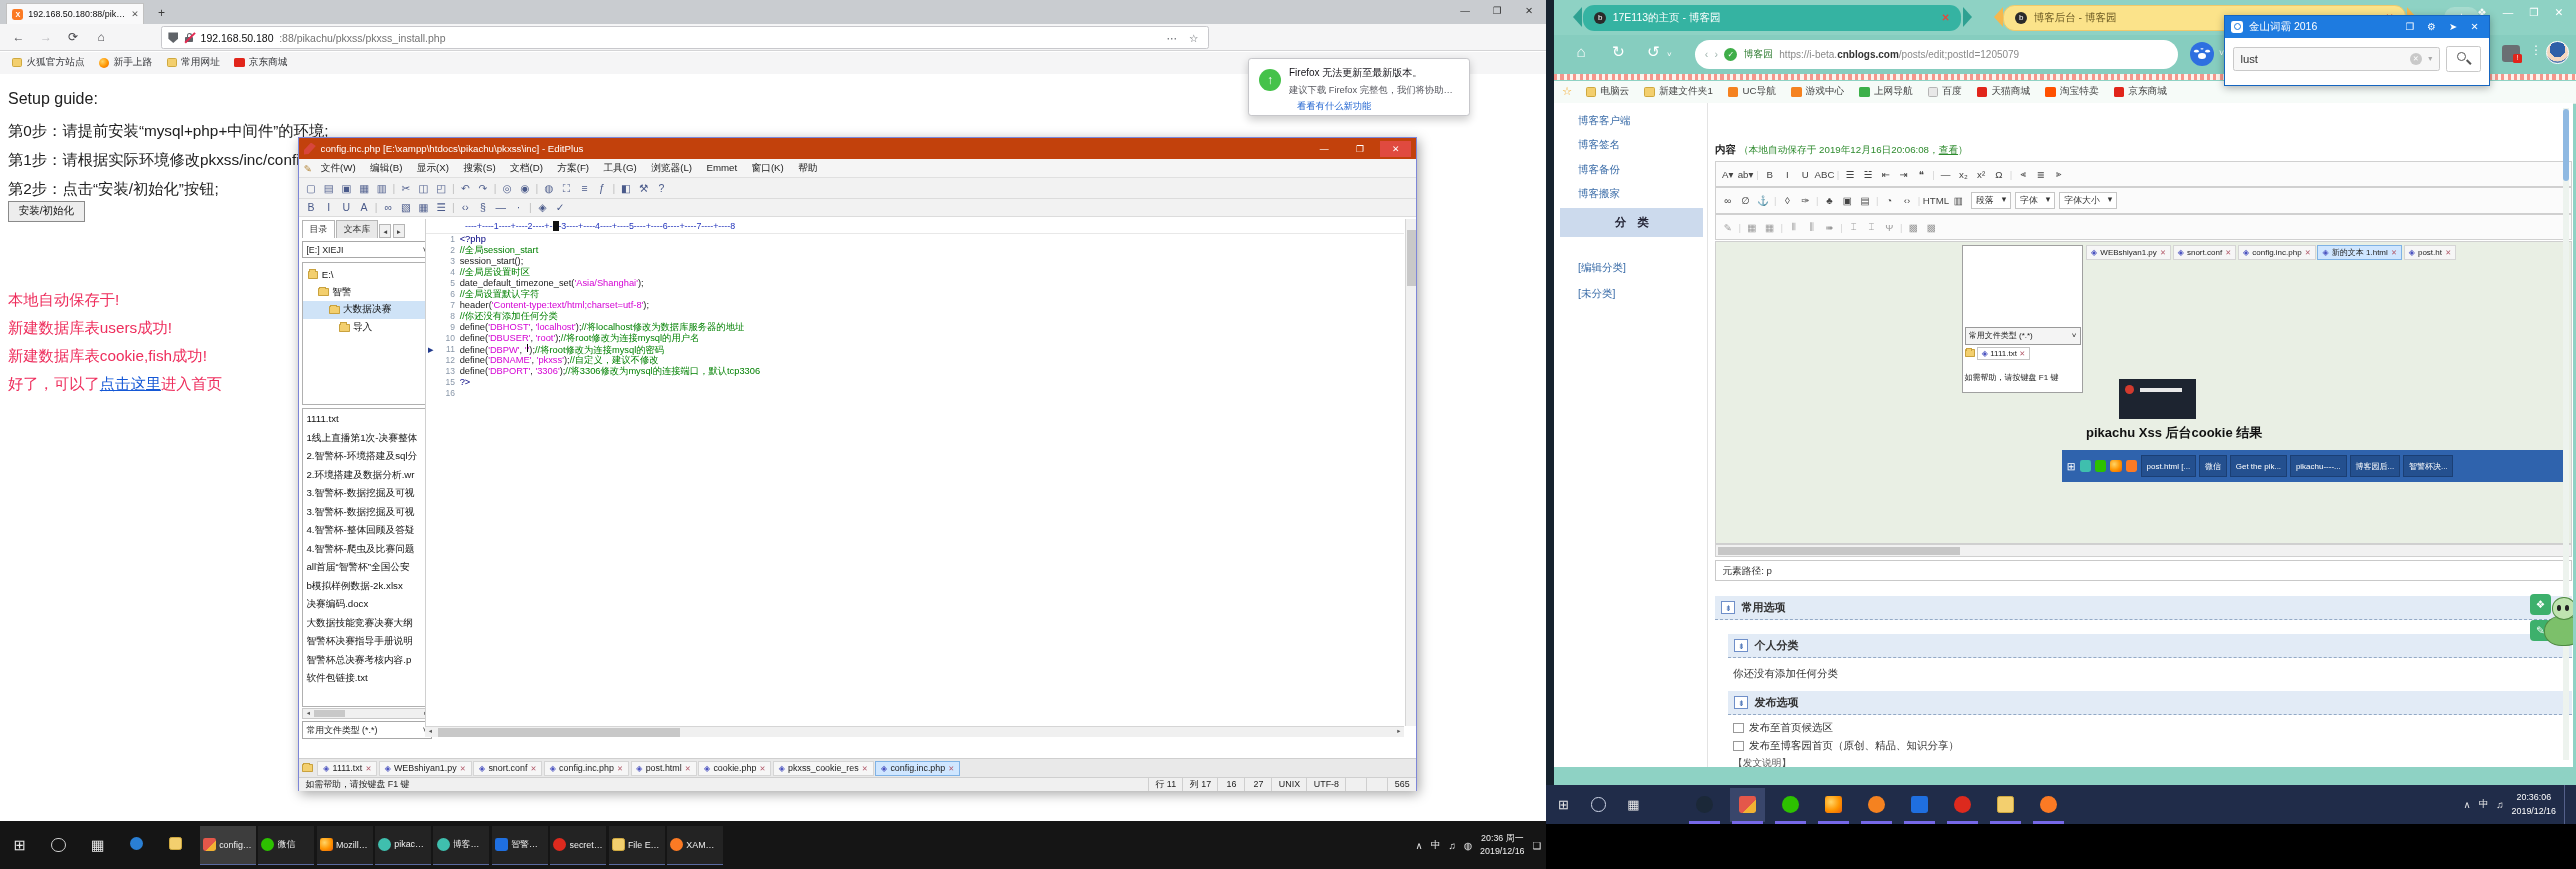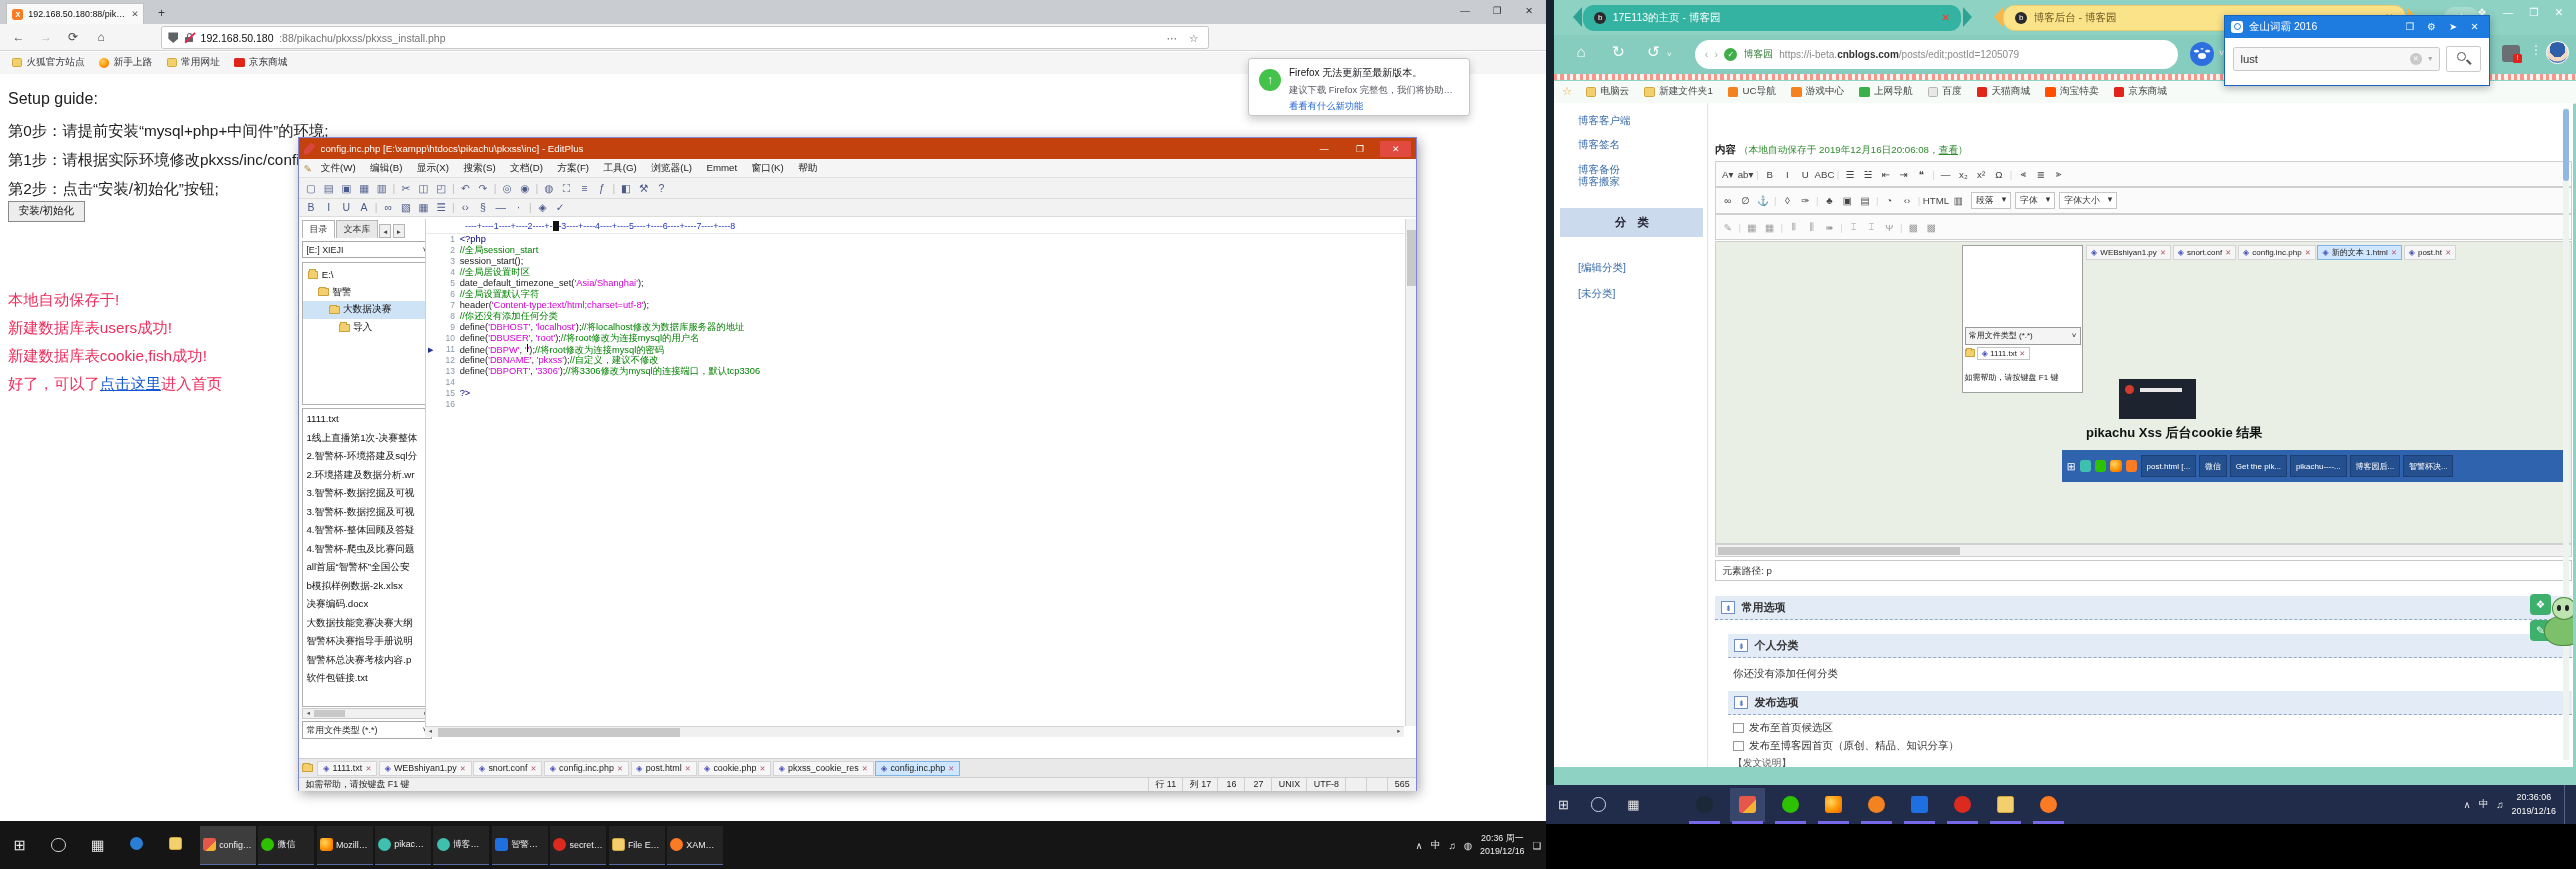--- a/index.html
+++ b/index.html
@@ -39,21 +39,21 @@
   .ff-content{left:0;top:74px;width:1546px;height:747px;background:#fff;}
   .pg-head{left:8px;top:16px;font-size:16px;color:#202020;}
   .pg-step{left:8px;font-size:15.3px;color:#202020;white-space:nowrap;}
   .pg-btn{left:8px;top:127px;background:#ededed;border:0.8px solid #8a8a8a;font-size:10.5px;color:#111;padding:2.4px 9.7px;}
   .pg-msg{left:8px;font-size:15.3px;color:#ee2d5c;white-space:nowrap;}
   .pg-link{color:#1558d6;text-decoration:underline;}
   .ff-popup{left:1248px;top:58px;width:222px;height:58px;background:#fff;border:0.8px solid #c7c7cb;border-radius:3.2px;box-shadow:0 3.2px 8px rgba(0,0,0,.2);padding:7.2px 8px 6.4px 40px;}
   .pop-circle{position:absolute;left:9.7px;top:9.7px;width:22.5px;height:22.5px;border-radius:50%;background:#45c24a;color:#fff;text-align:center;line-height:22.5px;font-size:12px;font-weight:bold;}
   .pop-t{font-size:10px;color:#15141a;margin-bottom:4px;}
   .pop-b{font-size:9.3px;color:#55565e;margin-bottom:3.2px;}
-  .pop-l{font-size:9.3px;color:#2366d1;}
+  .pop-l{font-size:9.3px;color:#2366d1;margin-left:8px;}
 
   
   .ep{left:298px;top:137px;width:1119px;height:654px;background:#fff;border:0.8px solid #7d86d8;box-shadow:1.6px 3.2px 11.3px rgba(0,0,0,.35);}
   .ep-title{left:0;top:0;width:100%;height:21px;background:#c2410c;color:#fff;display:flex;align-items:center;padding:0 4.8px;gap:4.8px;}
   .ep-title-txt{font-size:9.7px;flex:1;}
   .ep-logo{width:12px;height:12px;background:#d8463c;clip-path:polygon(0 65%,60% 0,100% 30%,40% 95%,0 100%);}
   .ep-ctl{width:31px;height:16px;text-align:center;line-height:16px;color:#fff;font-size:8.9px;}
   .ep-ctl.close{background:#e04a3f;}
   .ep-menu{left:0;top:21px;width:100%;height:19.3px;background:#f5f5f5;border-bottom:0.8px solid #e0e0e0;display:flex;align-items:center;padding:0 4.8px;}
   .ep-menu-item{font-size:9.7px;color:#222;padding:0 7.2px;}
@@ -521,25 +521,20 @@
               <span class="cl-n">12</span>
               <span class="cl-t"><span class="sg-f">define(</span><span class="sg-s">'DBNAME'</span><span class="sg-f">, </span><span class="sg-s">'pkxss'</span><span class="sg-f">);</span><span class="sg-c">//自定义，建议不修改</span></span>
             </div>
             <div class="cl">
               <span class="cl-g mk">▶</span>
               <span class="cl-n">13</span>
               <span class="cl-t"><span class="sg-f">define(</span><span class="sg-s">'DBPORT'</span><span class="sg-f">, </span><span class="sg-s">'3306'</span><span class="sg-f">);</span><span class="sg-c">//将3306修改为mysql的连接端口，默认tcp3306</span></span>
             </div>
             <div class="cl">
               <span class="cl-g mk">▶</span>
-              <span class="cl-n">14</span>
-              <span class="cl-t"></span>
-            </div>
-            <div class="cl">
-              <span class="cl-g mk">▶</span>
               <span class="cl-n">15</span>
               <span class="cl-t"><span class="sg-k">?&gt;</span></span>
             </div>
             <div class="cl">
               <span class="cl-g mk">▶</span>
               <span class="cl-n">16</span>
               <span class="cl-t"></span>
             </div>
           </div>
       </div>
@@ -764,21 +759,21 @@
               <span>京东商城</span>
             </span>
           </span>
       </div>
 
       <div class="abs cb-content">
         <div class="side-sep"></div>
         <span class="side-link" style="top:11.3px">博客客户端</span>
         <span class="side-link" style="top:35px">博客签名</span>
         <span class="side-link" style="top:60px">博客备份</span>
-        <span class="side-link" style="top:72px">博客搬家</span>
+        <span class="side-link" style="top:84px">博客搬家</span>
         <div class="side-band">分　类</div>
         <span class="side-link" style="top:158px">[编辑分类]</span>
         <span class="side-link" style="top:184px">[未分类]</span>
 
         <div class="content-lab">
           <b>内容</b>
           <span class="autosave">（本地自动保存于 2019年12月16日20:06:08，</span><span class="autosave" style="text-decoration:underline">查看</span><span class="autosave">）</span>
         </div>
 
         <div class="mce-bar" style="top:58px;height:26px">

